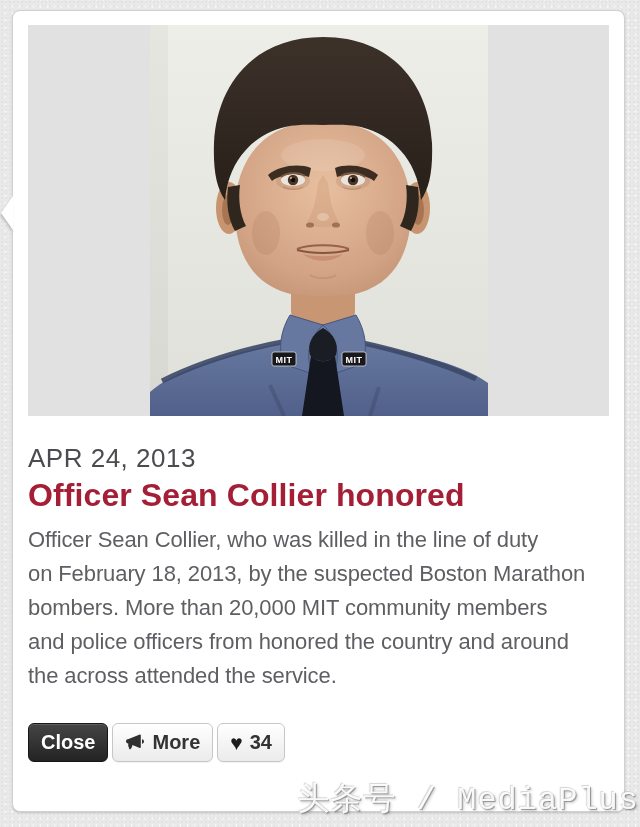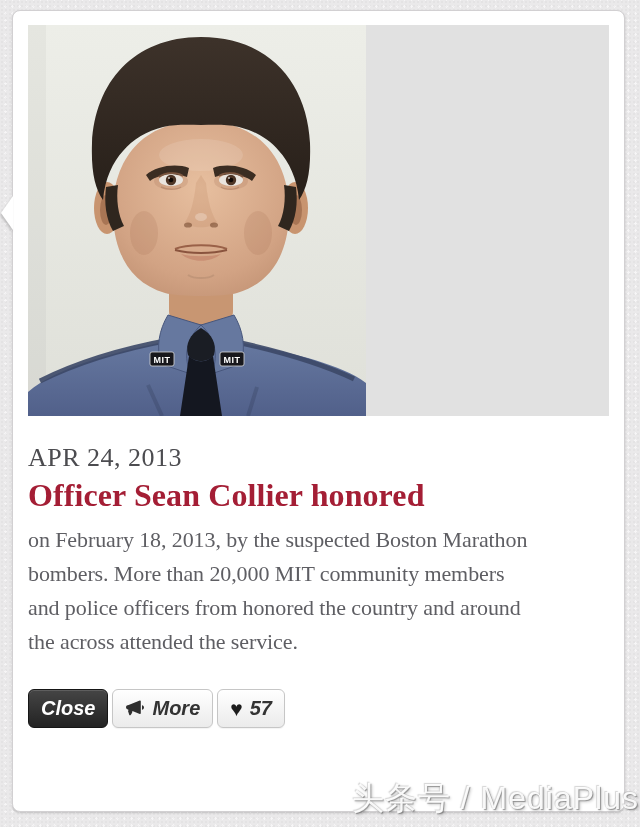--- a/index.html
+++ b/index.html
@@ -20,41 +20,41 @@
     box-sizing:content-box;
   }
   .caret{
     position:absolute;left:-12px;top:185px;width:0;height:0;
     border-top:17px solid transparent;border-bottom:17px solid transparent;
     border-right:12px solid #ffffff;
     filter:drop-shadow(-1px 2px 1px rgba(0,0,0,0.18));
   }
   .photo-band{
     margin:14px 15px 0 15px;height:391px;background:#e1e1e1;
-    display:flex;justify-content:flex-start;overflow:hidden;
+    display:flex;justify-content:center;overflow:hidden;
   }
   .portrait{display:block;filter:blur(0.4px);}
-  .content{padding:0 15px;font-family:Liberation Serif, serif;}
+  .content{padding:0 15px;}
   .date{
     margin-top:27px;font-size:26px;line-height:30px;font-weight:400;
     color:#4c4c50;letter-spacing:0.5px;
   }
   .title{
     margin:7px 0 0 0;font-size:32px;line-height:31px;font-weight:700;
     color:#a41e35;letter-spacing:0.1px;
   }
   .body-text{margin-top:12px;}
   .body-line{
     font-size:22px;line-height:34px;color:#5e5e63;letter-spacing:-0.1px;
   }
   .btn-row{margin:30px 0 0 0;padding:0 15px;display:flex;gap:4px;align-items:center;}
   .btn{
     height:39px;border-radius:6px;font-size:20px;
     display:inline-flex;align-items:center;justify-content:center;gap:7px;
-    font-family:inherit;cursor:pointer;padding:0 12px;box-sizing:border-box;font-style:italic;
+    font-family:inherit;cursor:pointer;padding:0 12px;box-sizing:border-box;
   }
   .btn-dark{
     background:linear-gradient(#454545,#232323);
     border:1px solid #161616;color:#fff;font-weight:700;
     box-shadow:inset 0 1px 0 rgba(255,255,255,0.14);
     min-width:75px;
   }
   .btn-light{
     background:linear-gradient(#ffffff,#ebebeb);
     border:1px solid #c6c6c6;color:#333;font-weight:600;
@@ -63,20 +63,21 @@
   .heart-glyph{font-size:21px;line-height:1;color:#1d1d1d;font-weight:400;}
   .share-ic{display:inline-flex;align-items:center;}
   .watermark{
     position:absolute;right:1px;top:777px;z-index:5;white-space:nowrap;
     font-size:32px;letter-spacing:1px;color:rgba(255,255,255,0.93);
     text-shadow:
       1px 1px 1px rgba(80,80,80,0.55),
       -1px -1px 1px rgba(150,150,150,0.40),
       2px 2px 3px rgba(0,0,0,0.18),
       0 0 2px rgba(255,255,255,0.85);
+    font-family: Liberation Mono, monospace;
   }
 </style>
 </head>
 <body>
 
 <div class="card">
   <div class="caret"></div>
 
   <div class="photo-band">
     <svg class="portrait" role="img" width="338" height="391" viewBox="0 0 338 391" xmlns="http://www.w3.org/2000/svg" aria-label="Portrait photo of a young MIT police officer with short dark hair, wearing a blue uniform shirt with MIT collar pins and a dark tie">
@@ -167,37 +168,38 @@
       <path d="M147,225 C162,229 184,229 199,225" stroke="#8a543e" stroke-width="2" fill="none"></path>
       <path d="M153,229 C163,238 183,238 193,229 C183,232 163,232 153,229 Z" fill="#c6886e" opacity="0.8"></path>
       <path d="M160,250 C166,254 180,254 186,250" stroke="rgba(0,0,0,0.08)" stroke-width="2" fill="none"></path>
     </svg>
   </div>
 
   <div class="content">
     <div class="date">APR 24, 2013</div>
     <h2 class="title">Officer Sean Collier honored</h2>
     <div class="body-text">
+        <div class="body-line">Officer Sean Collier, who was killed in the line of duty</div>
         <div class="body-line">on February 18, 2013, by the suspected Boston Marathon</div>
         <div class="body-line">bombers. More than 20,000 MIT community members</div>
         <div class="body-line">and police officers from honored the country and around</div>
         <div class="body-line">the across attended the service.</div>
       </div>
   </div>
 
   <div class="btn-row">
     <button class="btn btn-dark">Close</button>
     <button class="btn btn-light">
       <span class="share-ic">
         <svg width="20" height="18" viewBox="0 0 20 18" xmlns="http://www.w3.org/2000/svg">
           <path fill="#2f2f2f" d="M3.2,9.6 C1.8,9.3 0.9,8.2 1,7 C1.1,5.8 2.2,4.9 3.6,4.9 L14.8,0.6 C15.3,0.4 15.8,0.8 15.8,1.3 L15.8,13.2 C15.8,13.7 15.3,14.1 14.8,13.9 L7.4,11.1 C7.3,12.6 6.7,14.2 5.4,15.2 C5,15.5 4.5,15.4 4.3,14.9 L3,11.1 C3.6,10.7 3.4,10.1 3.2,9.6 Z M17,5.2 C18.2,5.5 19,6.4 19,7.5 C19,8.6 18.2,9.5 17,9.8 Z"></path>
         </svg>
       </span>
       <span>More</span>
     </button>
     <button class="btn btn-light">
       <span class="heart-glyph">♥</span>
-      <span>57</span>
+      <span>34</span>
     </button>
   </div>
 </div>
 
 <div class="watermark">头条号 / MediaPlus</div>
 
 </body></html>

